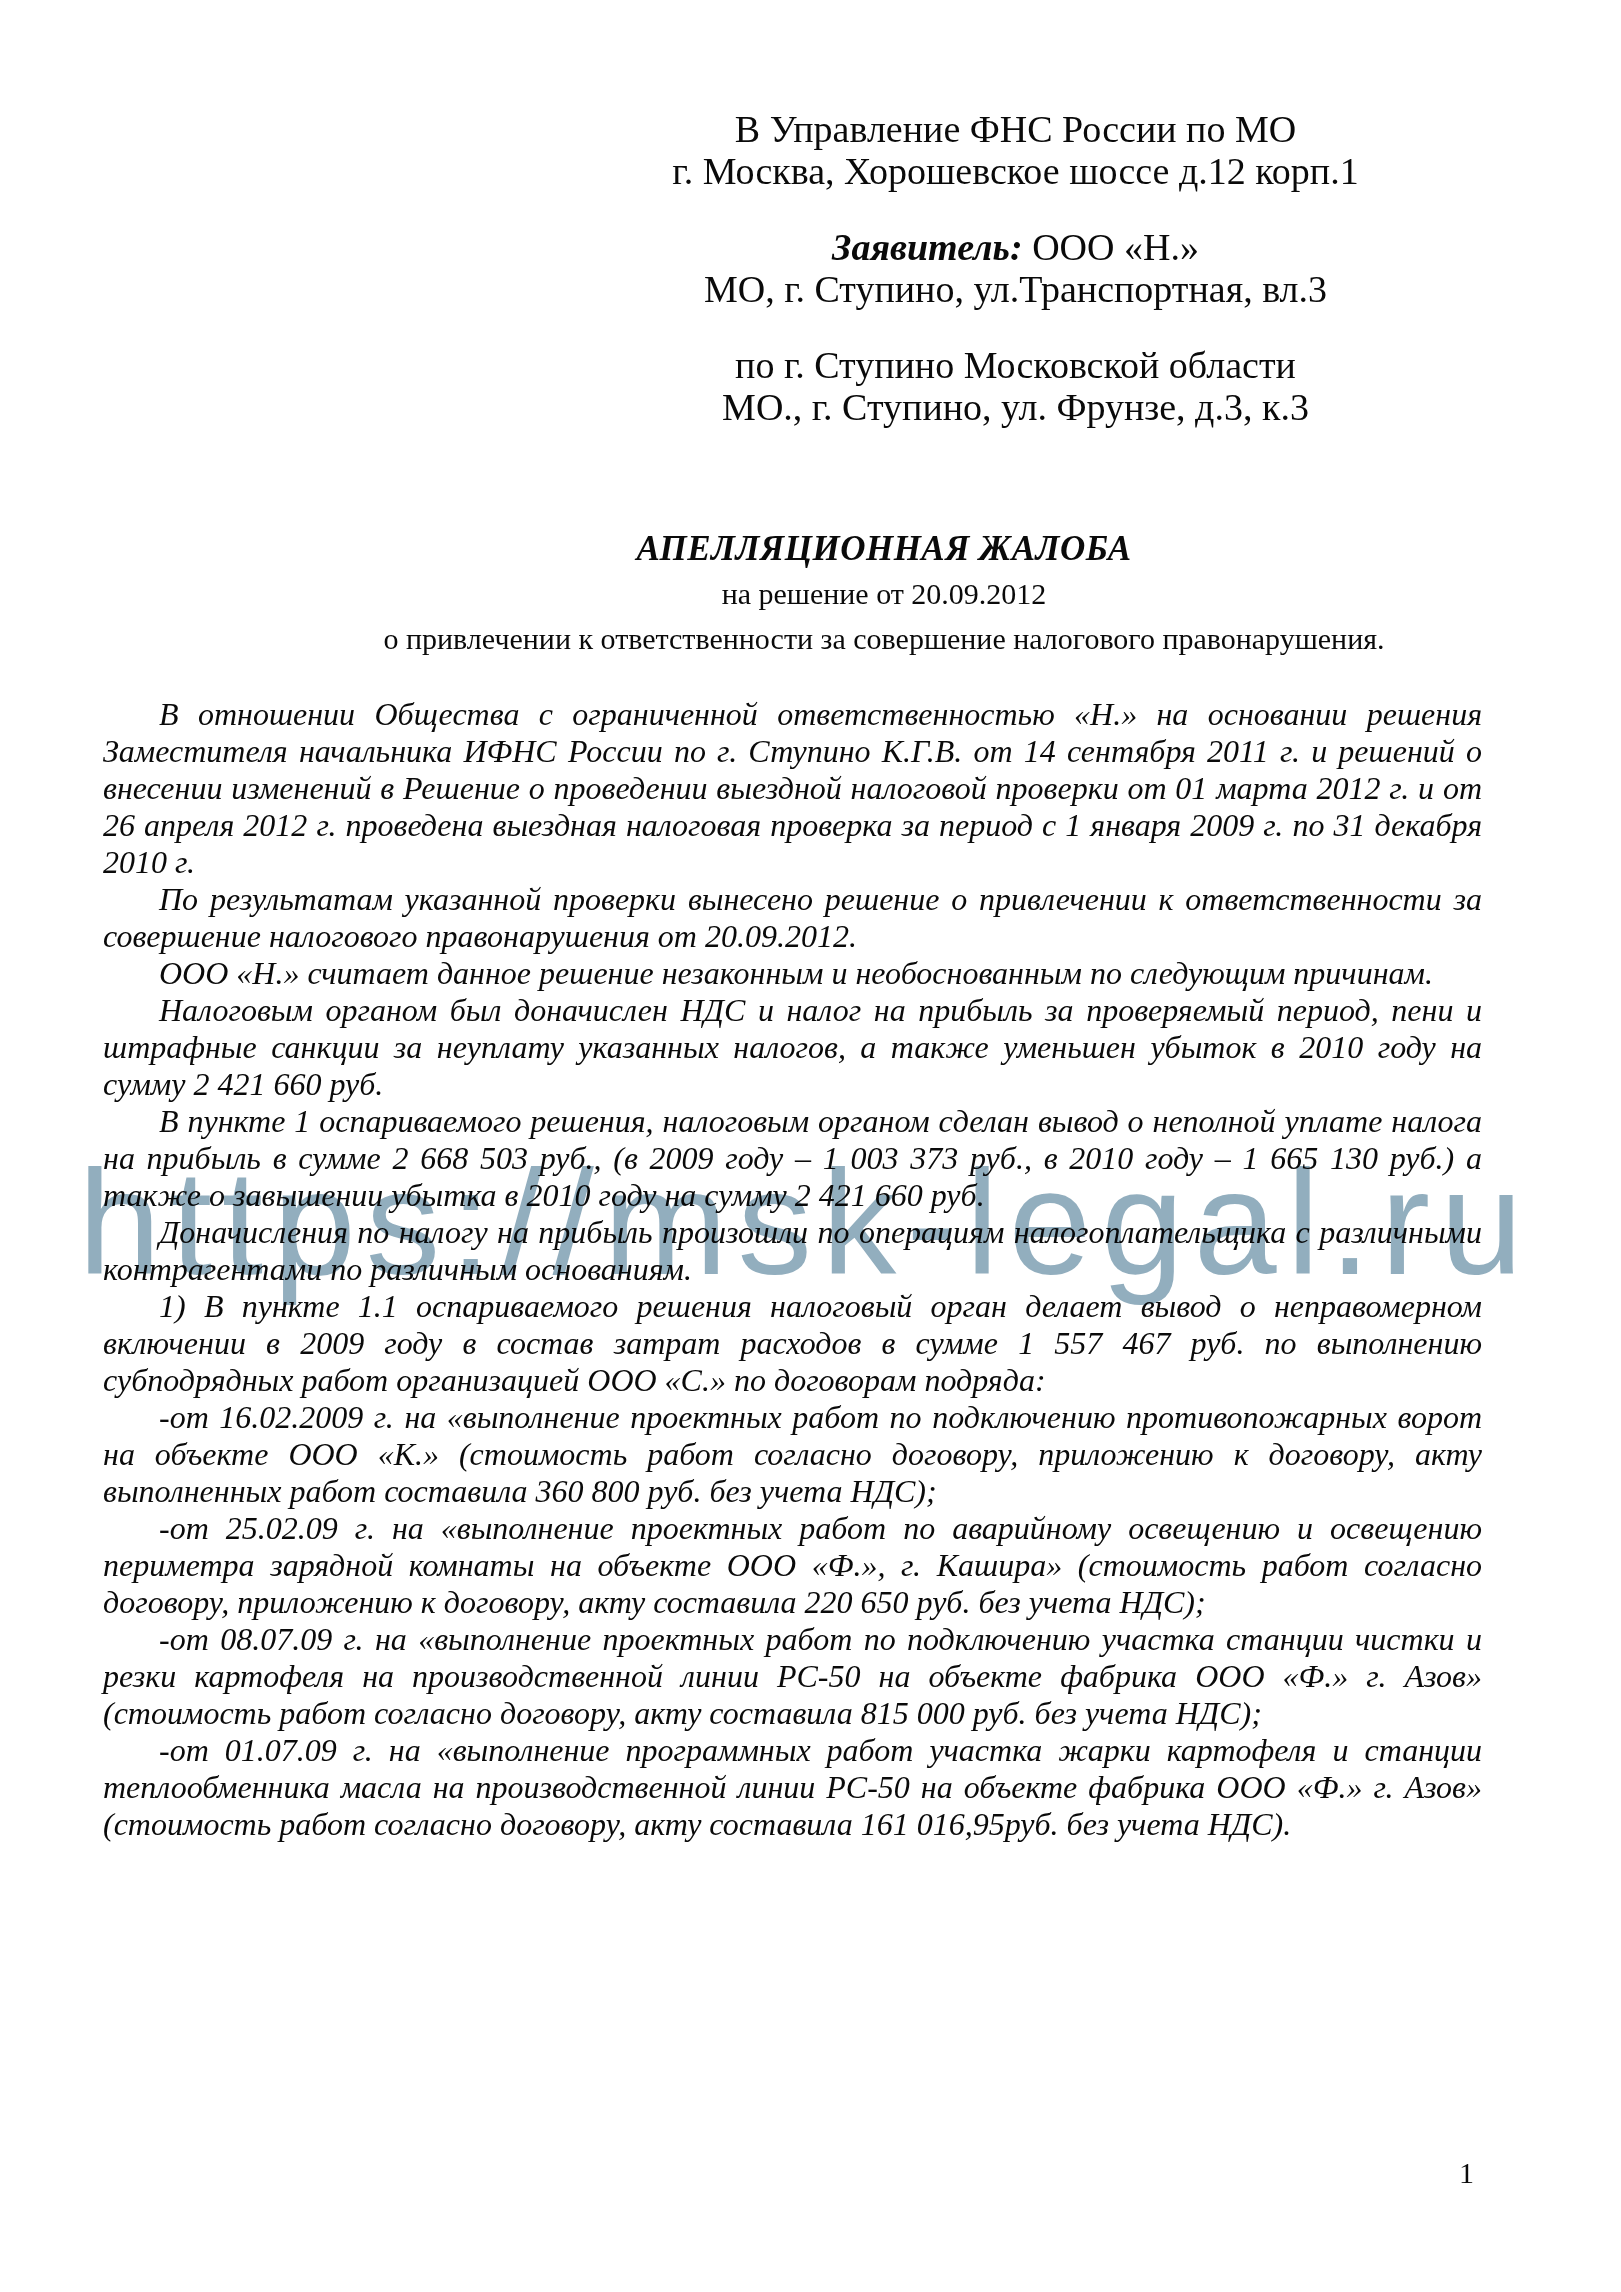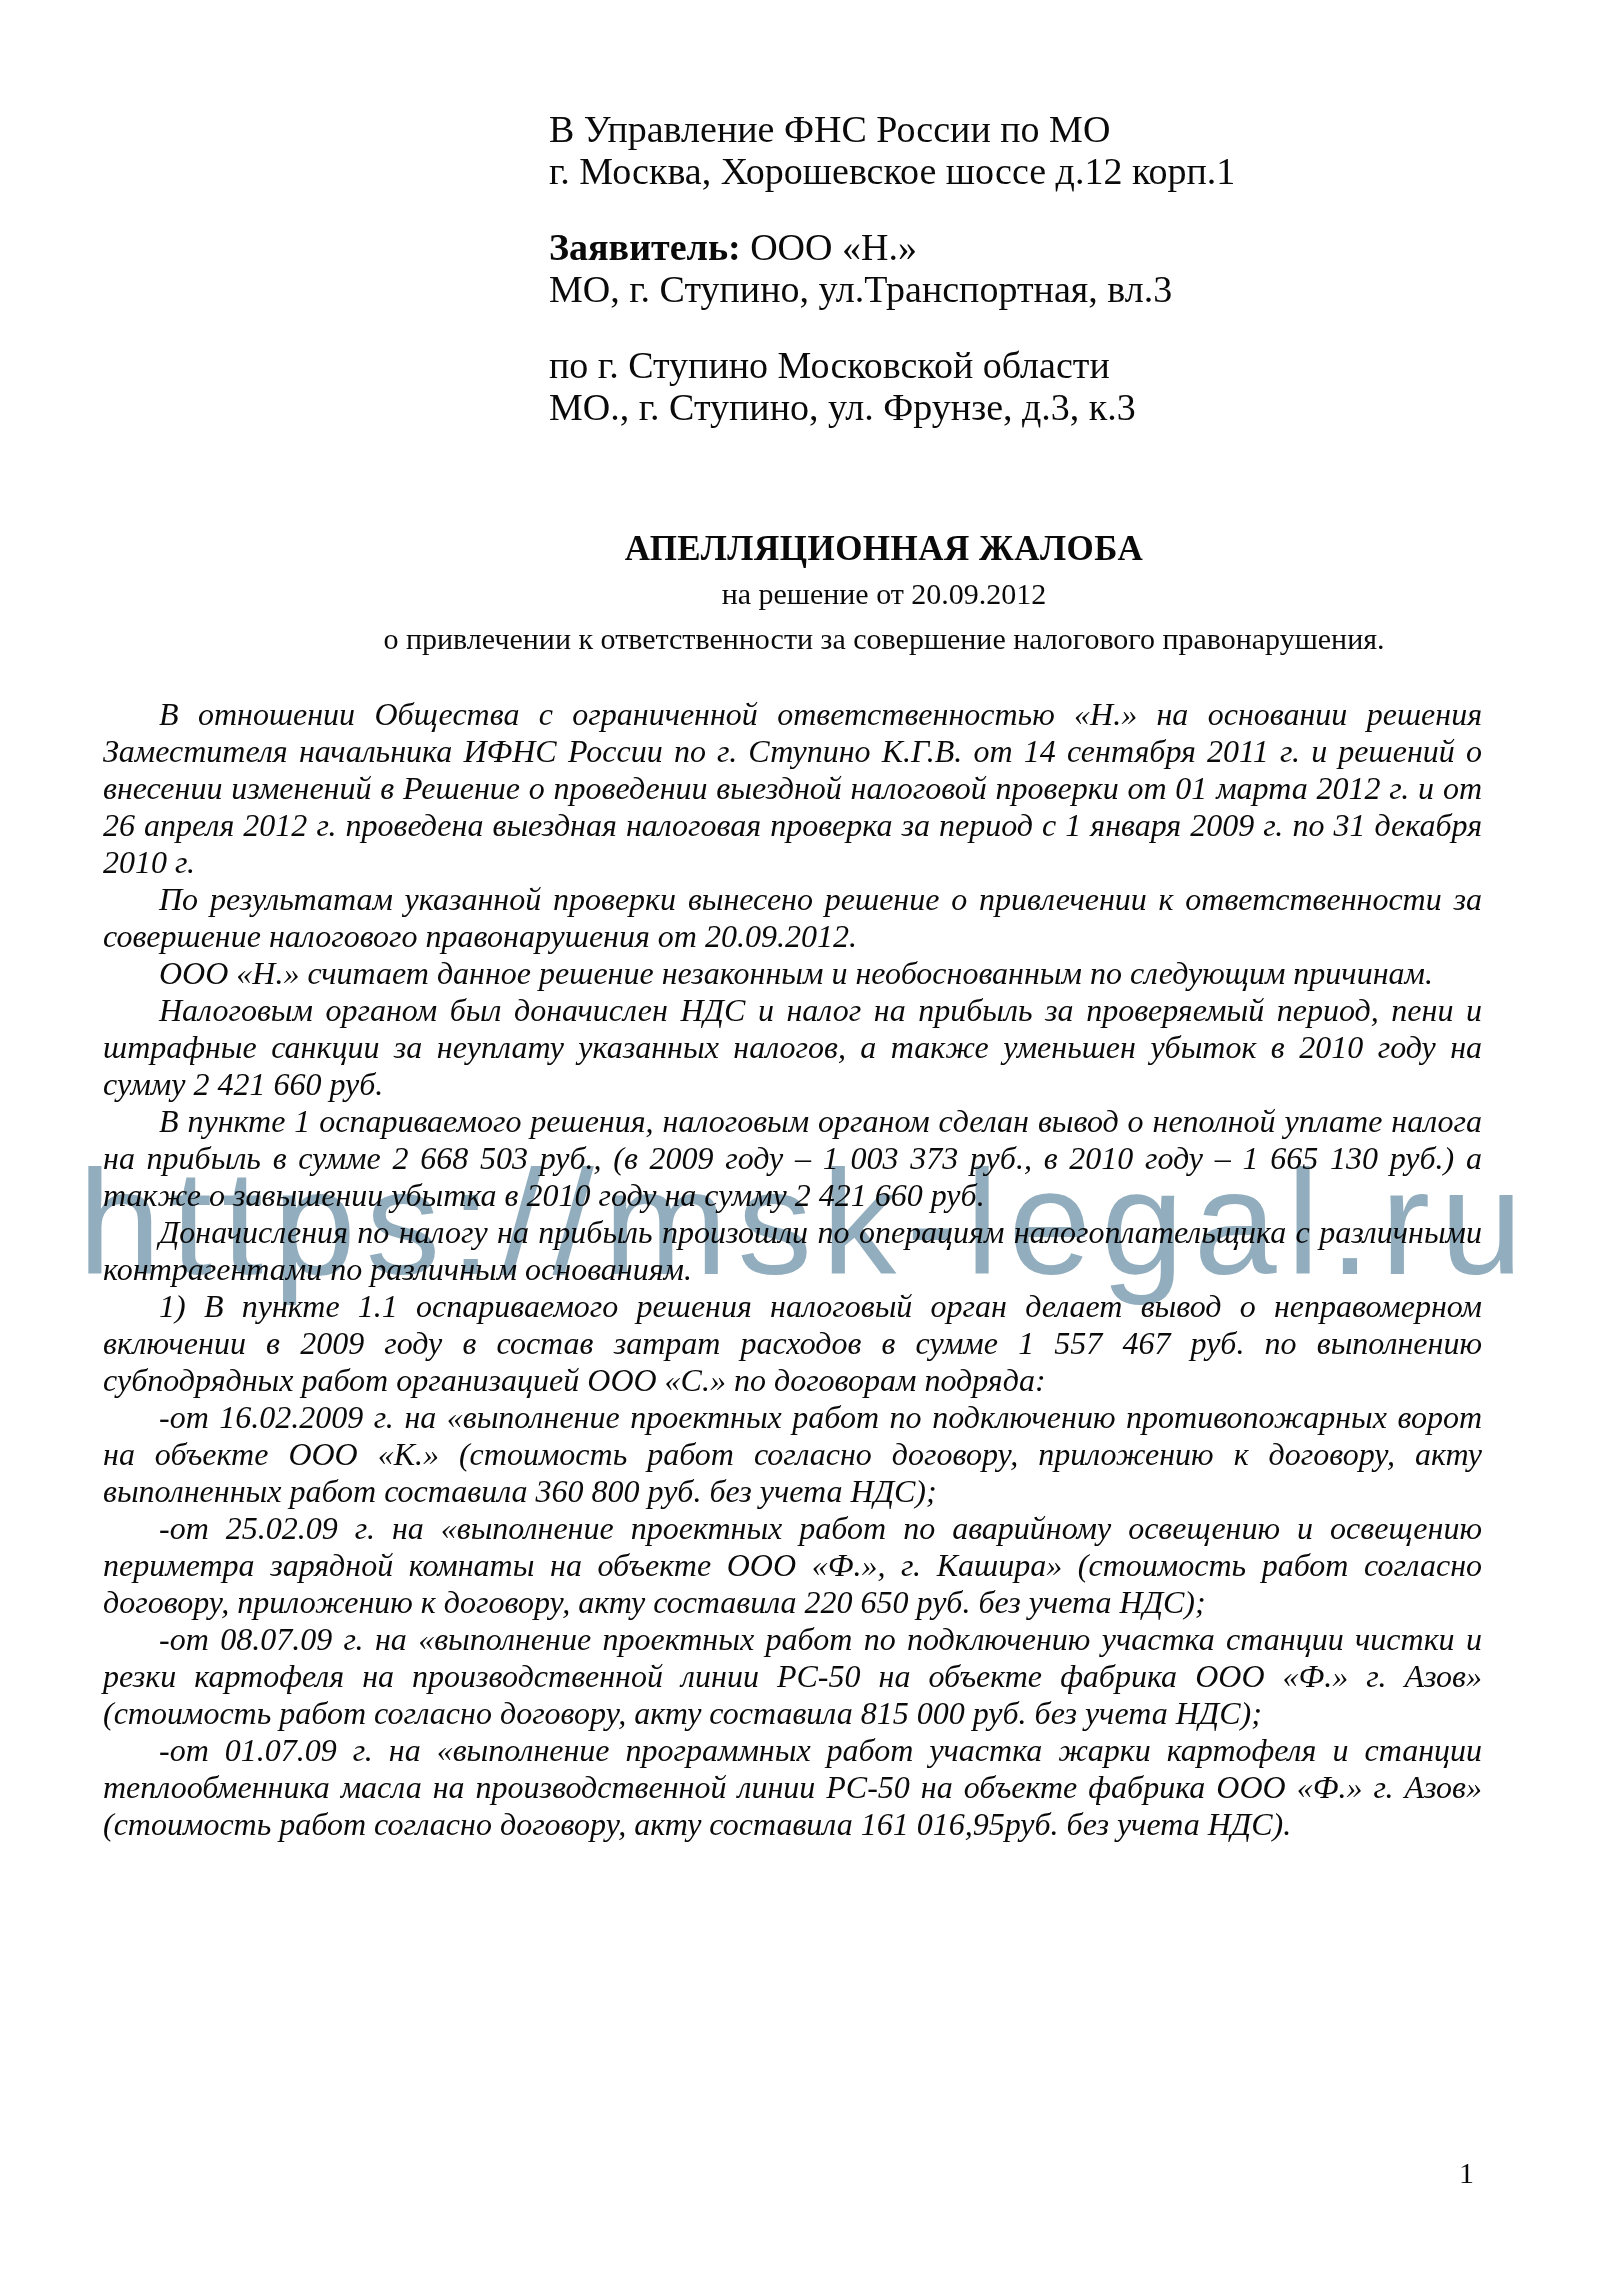--- a/index.html
+++ b/index.html
@@ -5,26 +5,26 @@
   html,body { margin:0; padding:0; background:#888; }
   .page {
     position:relative;
     width:1621px; height:2293px;
     margin:0 auto;
     background:#ffffff;
     font-family:"Liberation Serif","DejaVu Serif",serif;
     color:#0a0a0a;
     overflow:hidden;
   }
-  .b { font-weight:bold; }
+  .b { font-weight:bold;font-style:italic; }
   .label::after { content:"\00a0"; }
 
   .header {
     padding:108px 139px 0 549px;
-    text-align:left;
+    text-align:center;
     font-size:38px;
     line-height:42px;
   }
   .hgroup + .hgroup { margin-top:34px; }
 
   .titleblock {
     margin:98px 139px 0 286px;
     text-align:center;
     font-size:30px;
     line-height:45px;

